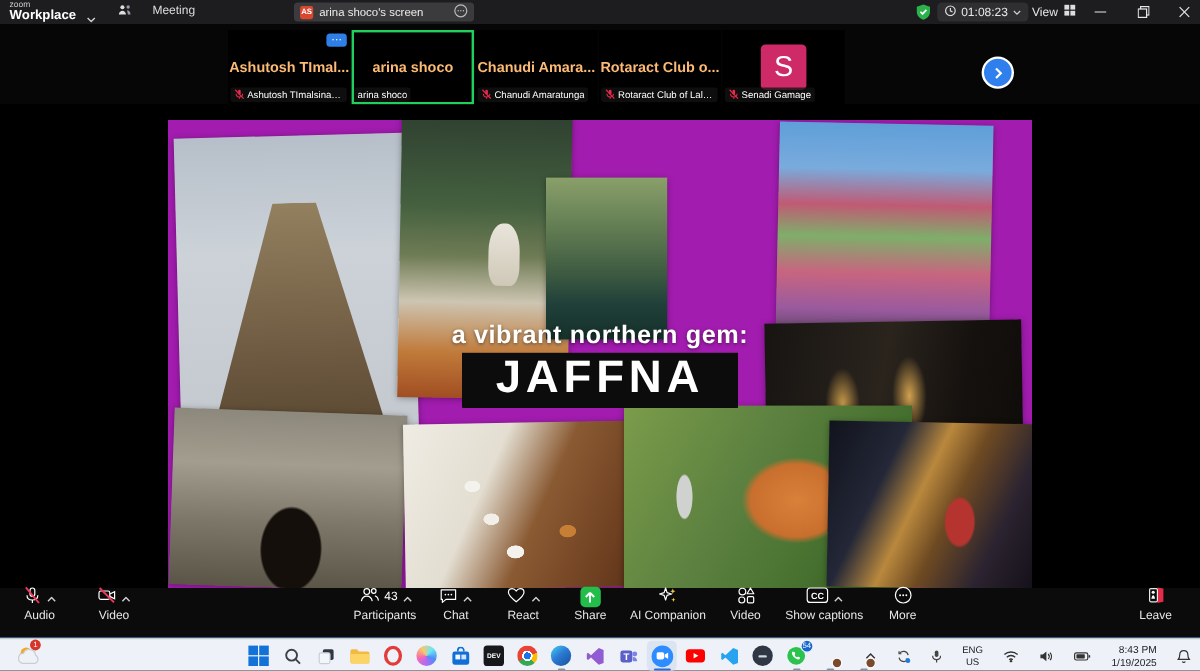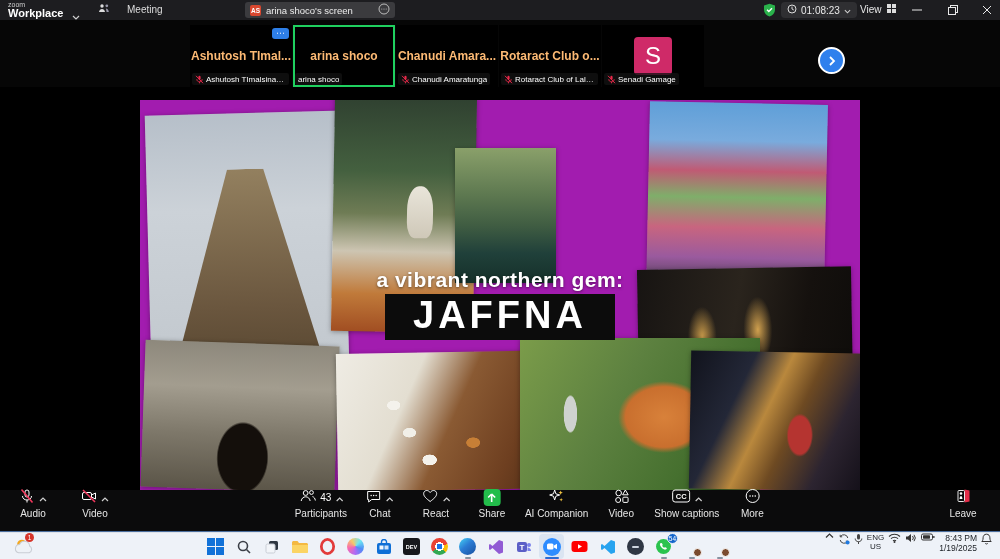--- a/index.html
+++ b/index.html
@@ -104,21 +104,21 @@
   .devb{width:17px;height:17px;border-radius:3px;background:#17181c;color:#fff;font-size:5.5px;font-weight:bold;display:flex;align-items:center;justify-content:center}
   .chr{width:17px;height:17px;border-radius:50%;background:
     radial-gradient(circle at 50% 50%, #1a73e8 0 24%, #fff 24% 36%, transparent 36%),
     conic-gradient(from -45deg,#ea4335 0 33%,#fbbc05 33% 50%,#34a853 50% 78%,#ea4335 78%)}
   .edg{width:17px;height:17px;border-radius:50%;background:linear-gradient(140deg,#45d3f5 0%,#2b7bd4 45%,#174f9e 100%)}
   .zm{width:18px;height:18px;border-radius:50%;background:#2d8cff;display:flex;align-items:center;justify-content:center}
   .dka{width:17px;height:17px;border-radius:50%;background:#2f3744;display:flex;align-items:center;justify-content:center}
   .dka span{width:7px;height:2px;border-radius:1px;background:#cfd6df}
   .chrp{position:relative;width:18px;height:18px}
   .pav{position:absolute;right:-1px;bottom:-1px;width:9px;height:9px;border-radius:50%;background:#7a4a2e;border:1px solid #fff}
-  .tk-tray{position:absolute;right:8px;top:0;height:27px;display:flex;align-items:flex-start;gap:4px}
+  .tk-tray{position:absolute;right:8px;top:0;height:27px;display:flex;align-items:center;gap:17px}
   .tray-lang{display:flex;flex-direction:column;align-items:center;line-height:1.15;font-size:8px;color:#1b1f24}
   .tray-clock{display:flex;flex-direction:column;align-items:flex-end;line-height:1.2;font-size:8.5px;color:#1b1f24}
   .trico{display:flex;align-items:center;justify-content:center}
 </style>
 </head>
 <body>
 
 <div class="screen">
 
   <div class="titlebar">

